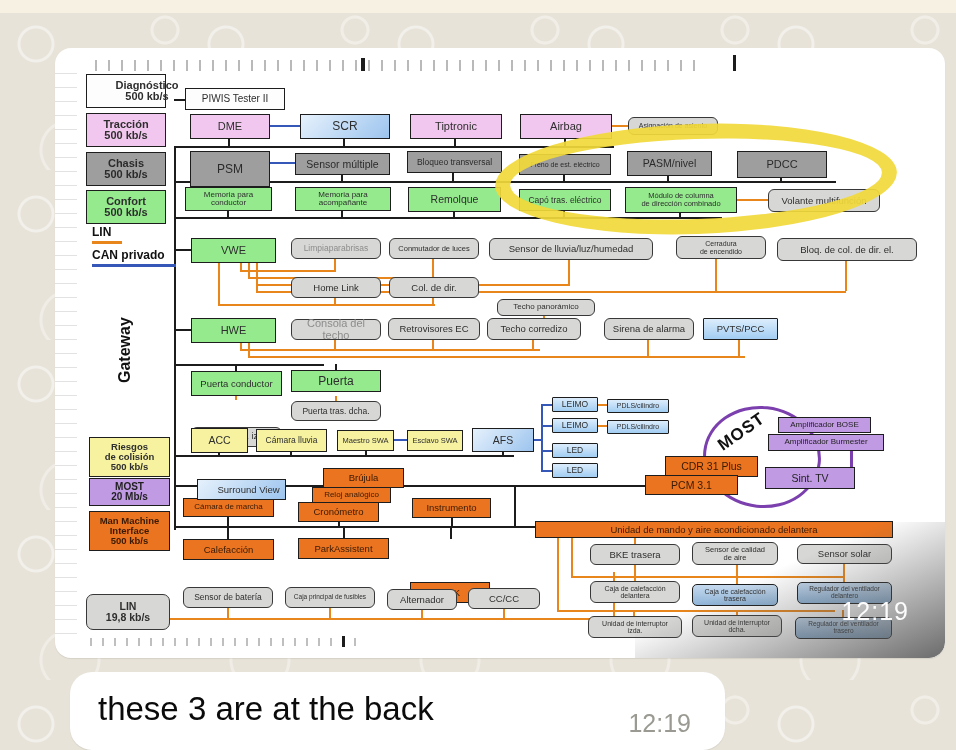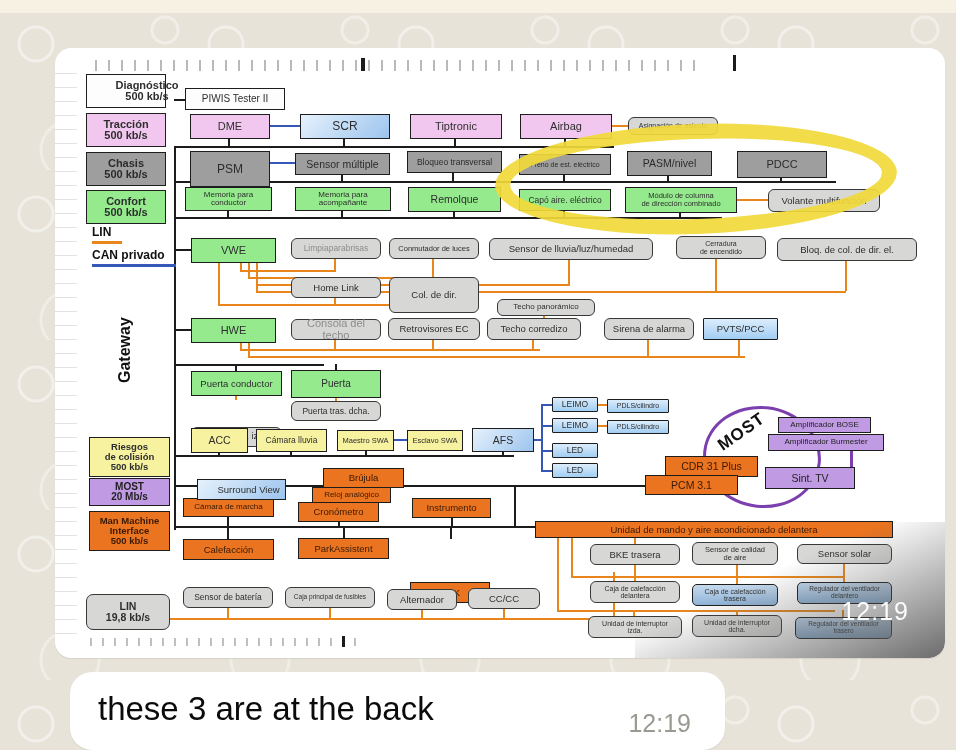--- a/index.html
+++ b/index.html
@@ -244,42 +244,42 @@
         <div class="node c-gray" style="left: 240px; top: 105px; width: 95px; height: 22px; font-size: 10.5px;">Sensor múltiple</div>
         <div class="node c-gray" style="left: 352px; top: 103px; width: 95px; height: 22px; font-size: 8.5px;">Bloqueo transversal</div>
         <div class="node c-gray" style="left: 464px; top: 106px; width: 92px; height: 21px; font-size: 7px;">Freno de est. eléctrico</div>
         <div class="node c-gray" style="left: 572px; top: 103px; width: 85px; height: 25px; font-size: 10.5px;">PASM/nivel</div>
         <div class="node c-gray" style="left: 682px; top: 103px; width: 90px; height: 27px; font-size: 11px;">PDCC</div>
         <div class="node c-green" style="left: 130px; top: 139px; width: 87px; height: 24px; font-size: 8px;">Memoria para
 conductor</div>
         <div class="node c-green" style="left: 240px; top: 139px; width: 96px; height: 24px; font-size: 8px;">Memoria para
 acompañante</div>
         <div class="node c-green" style="left: 353px; top: 139px; width: 93px; height: 25px; font-size: 10.5px;">Remolque</div>
-        <div class="node c-green" style="left: 464px; top: 141px; width: 92px; height: 22px; font-size: 8.5px;">Capó aire. eléctrico</div>
+        <div class="node c-green" style="left: 464px; top: 141px; width: 92px; height: 22px; font-size: 8.5px;">Capó tras. eléctrico</div>
         <div class="node c-green" style="left: 570px; top: 139px; width: 112px; height: 26px; font-size: 7.5px;">Módulo de columna
 de dirección combinado</div>
         <div class="node c-graylight" style="left: 713px; top: 141px; width: 112px; height: 23px; font-size: 9.5px;">Volante multifunción</div>
         <div class="node c-green" style="left: 136px; top: 190px; width: 85px; height: 25px; font-size: 11px;">VWE</div>
         <div class="node c-graylight f-light" style="left: 236px; top: 190px; width: 90px; height: 21px; font-size: 8.5px;">Limpiaparabrisas</div>
         <div class="node c-graylight" style="left: 334px; top: 190px; width: 90px; height: 21px; font-size: 7.5px;">Conmutador de luces</div>
         <div class="node c-graylight" style="left: 434px; top: 190px; width: 164px; height: 22px; font-size: 9.5px;">Sensor de lluvia/luz/humedad</div>
         <div class="node c-graylight" style="left: 621px; top: 188px; width: 90px; height: 23px; font-size: 7px;">Cerradura
 de encendido</div>
         <div class="node c-graylight" style="left: 722px; top: 190px; width: 140px; height: 23px; font-size: 9.5px;">Bloq. de col. de dir. el.</div>
         <div class="node c-graylight" style="left: 236px; top: 229px; width: 90px; height: 21px; font-size: 9.5px;">Home Link</div>
-        <div class="node c-graylight" style="left: 334px; top: 229px; width: 90px; height: 36px; font-size: 9.5px;">Col. de dir.</div>
+        <div class="node c-graylight" style="left: 334px; top: 229px; width: 90px; height: 21px; font-size: 9.5px;">Col. de dir.</div>
         <div class="node c-graylight" style="left: 442px; top: 251px; width: 98px; height: 17px; font-size: 8px;">Techo panorámico</div>
         <div class="node c-green" style="left: 136px; top: 270px; width: 85px; height: 25px; font-size: 11px;">HWE</div>
         <div class="node c-graylight f-light" style="left: 236px; top: 271px; width: 90px; height: 21px; font-size: 11px;">Consola del techo</div>
         <div class="node c-graylight" style="left: 333px; top: 270px; width: 92px; height: 22px; font-size: 9.5px;">Retrovisores EC</div>
         <div class="node c-graylight" style="left: 432px; top: 270px; width: 94px; height: 22px; font-size: 9.5px;">Techo corredizo</div>
         <div class="node c-graylight" style="left: 549px; top: 270px; width: 90px; height: 22px; font-size: 9.5px;">Sirena de alarma</div>
         <div class="node c-bluelt" style="left: 648px; top: 270px; width: 75px; height: 22px; font-size: 9.5px;">PVTS/PCC</div>
         <div class="node c-green" style="left: 136px; top: 323px; width: 91px; height: 25px; font-size: 9.5px;">Puerta conductor</div>
-        <div class="node c-green" style="left: 236px; top: 322px; width: 90px; height: 28px; font-size: 10px;">Puerta</div>
+        <div class="node c-green" style="left: 236px; top: 322px; width: 90px; height: 22px; font-size: 12px;">Puerta</div>
         <div class="node c-graylight" style="left: 136px; top: 352px; width: 91px; height: 20px; font-size: 9px; margin-top: 27px;">Puerta tras. izda.</div>
         <div class="node c-graylight" style="left: 236px; top: 353px; width: 90px; height: 20px; font-size: 8.5px;">Puerta tras. dcha.</div>
         <div class="node c-bluelt" style="left: 497px; top: 349px; width: 46px; height: 15px; font-size: 8.5px;">LEIMO</div>
         <div class="node c-bluelt" style="left: 552px; top: 351px; width: 62px; height: 14px; font-size: 7px;">PDLS/cilindro</div>
         <div class="node c-bluelt" style="left: 497px; top: 370px; width: 46px; height: 15px; font-size: 8.5px;">LEIMO</div>
         <div class="node c-bluelt" style="left: 552px; top: 372px; width: 62px; height: 14px; font-size: 7px;">PDLS/cilindro</div>
         <div class="node c-bluelt" style="left: 497px; top: 395px; width: 46px; height: 15px; font-size: 8.5px;">LED</div>
         <div class="node c-bluelt" style="left: 497px; top: 415px; width: 46px; height: 15px; font-size: 8.5px;">LED</div>
         <div class="node c-yellow" style="left: 136px; top: 380px; width: 57px; height: 25px; font-size: 10.5px;">ACC</div>
         <div class="node c-yellow" style="left: 201px; top: 381px; width: 71px; height: 23px; font-size: 8.5px;">Cámara lluvia</div>

